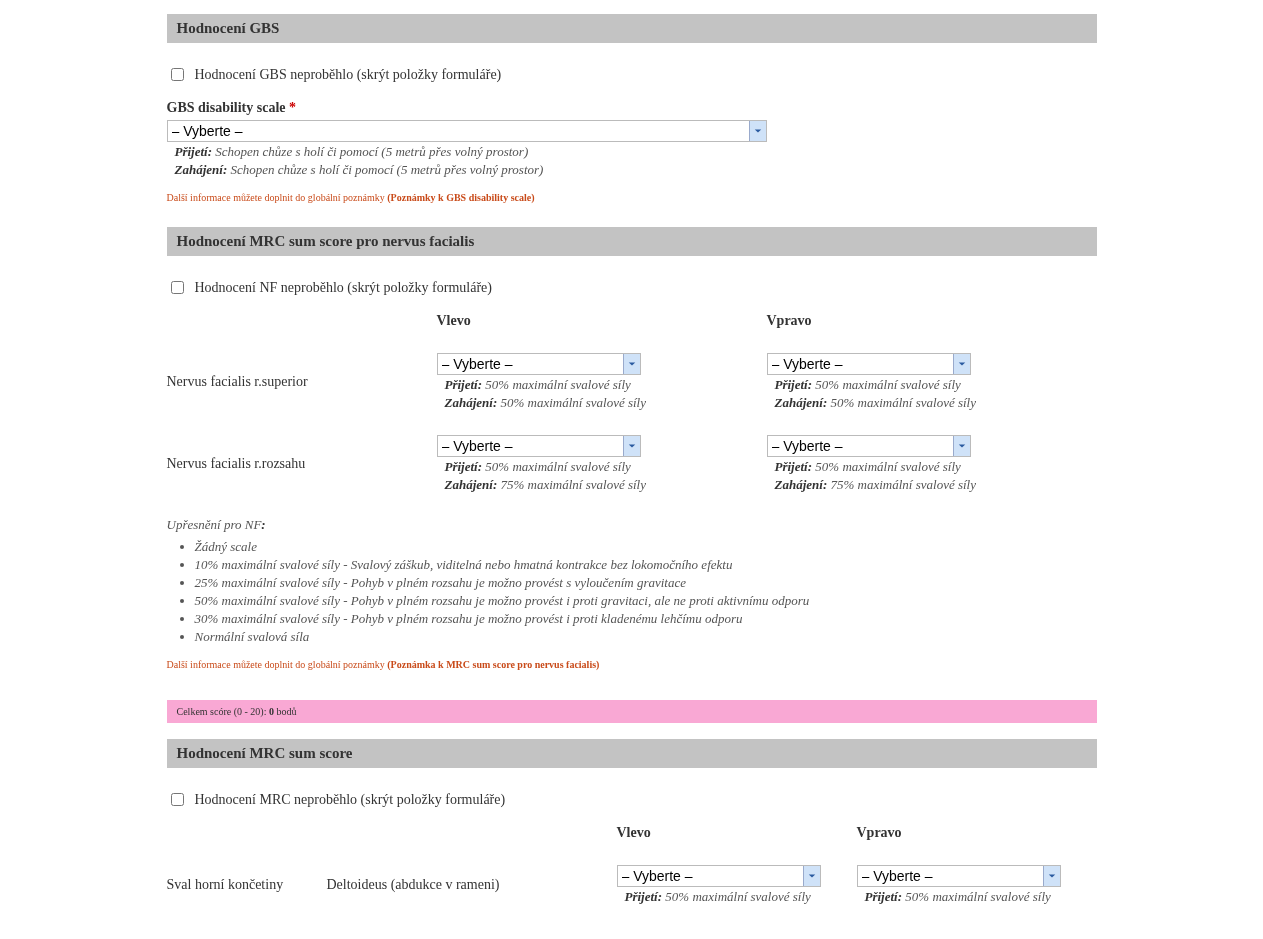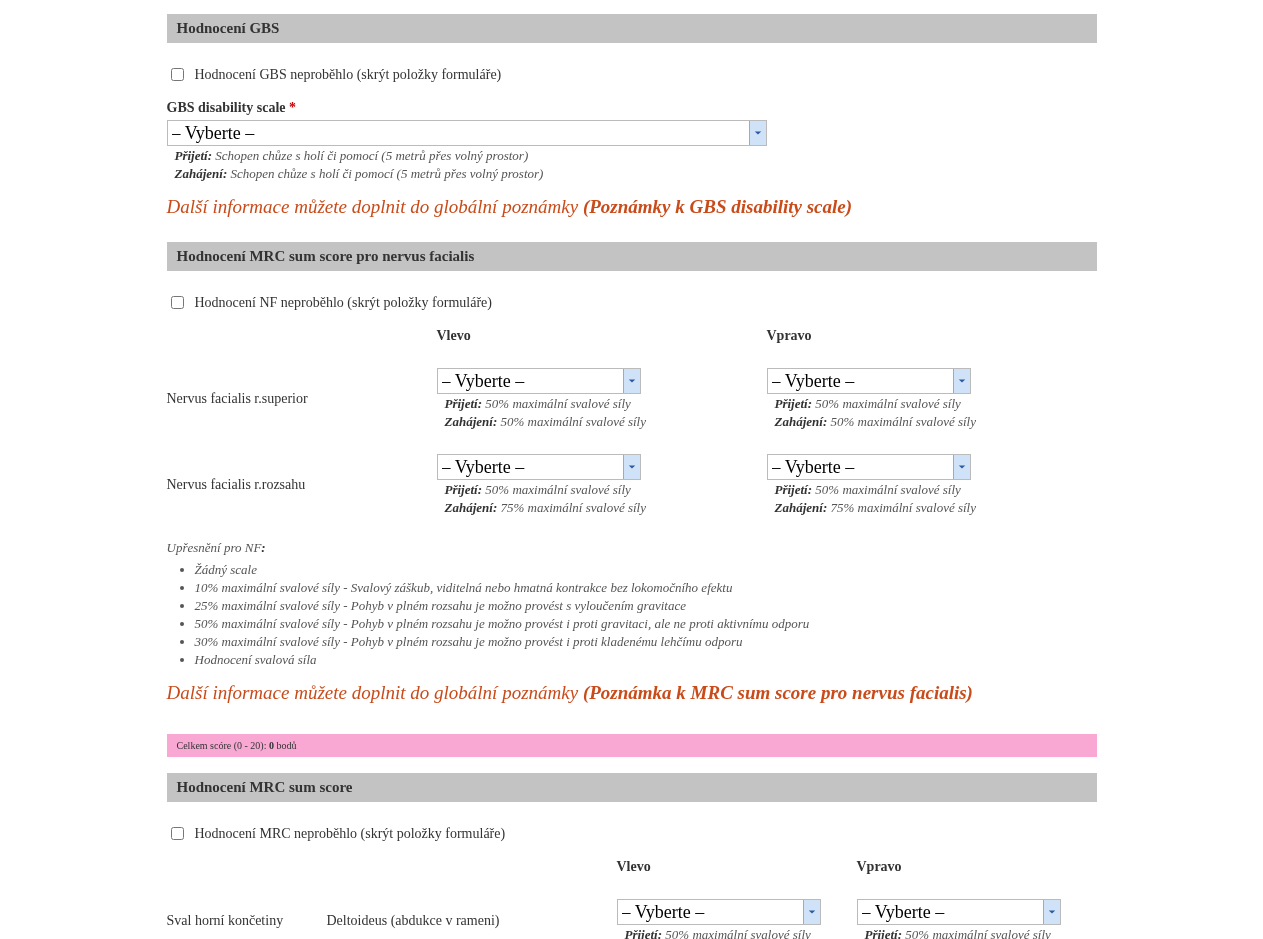--- a/index.html
+++ b/index.html
@@ -40,22 +40,22 @@
   .field-label {
     font-weight: bold;
     margin-bottom: 4px;
   }
   .required { color: #c00; }
   .select-wrap {
     position: relative;
     display: inline-block;
   }
   select {
-    font-family: Liberation Serif, serif;
-    font-size: 18px;
+    font-family: Liberation Sans, sans-serif;
+    font-size: 14px;
     padding: 2px 4px;
     border: 1px solid #bbb;
     background: #fff;
     appearance: none;
     padding-right: 22px;
   }
   .select-wide { width: 600px; }
   .select-mid { width: 204px; }
   .select-arrow {
     position: absolute;
@@ -72,23 +72,22 @@
   }
   .select-arrow svg { width: 8px; height: 8px; }
   .hint {
     font-style: italic;
     font-size: 13px;
     color: #555;
     margin: 2px 0 0 8px;
   }
   .hint b { font-weight: bold; color: #333; }
   .note-orange {
-    font-style: italic;
     color: #c94b1a;
-    font-size: 19px;
+    font-size: 10px;
     margin: 14px 0 8px 0;
   }
   .note-orange b { font-weight: bold; }
   .grid-nf {
     display: grid;
     grid-template-columns: 270px 330px 330px;
     row-gap: 24px;
     margin-top: 4px;
   }
   .grid-mrc {
@@ -218,21 +217,21 @@
       </div>
     </div>
 
     <div class="upresneni"><span>Upřesnění pro NF</span><b>:</b></div>
     <ul class="bullets">
       <li>Žádný scale</li>
       <li>10% maximální svalové síly - Svalový záškub, viditelná nebo hmatná kontrakce bez lokomočního efektu</li>
       <li>25% maximální svalové síly - Pohyb v plném rozsahu je možno provést s vyloučením gravitace</li>
       <li>50% maximální svalové síly - Pohyb v plném rozsahu je možno provést i proti gravitaci, ale ne proti aktivnímu odporu</li>
       <li>30% maximální svalové síly - Pohyb v plném rozsahu je možno provést i proti kladenému lehčímu odporu</li>
-      <li>Hodnocení svalová síla</li>
+      <li>Normální svalová síla</li>
     </ul>
 
     <div class="note-orange"><span>Další informace můžete doplnit do globální poznámky </span><b>(Poznámka k MRC sum score pro nervus facialis)</b></div>
   </div>
   <div class="scorebar">
     <span>Celkem scóre (0 - 20): </span><b>0</b><span> bodů</span>
   </div>
 
   <div style="height:16px"></div>
 

